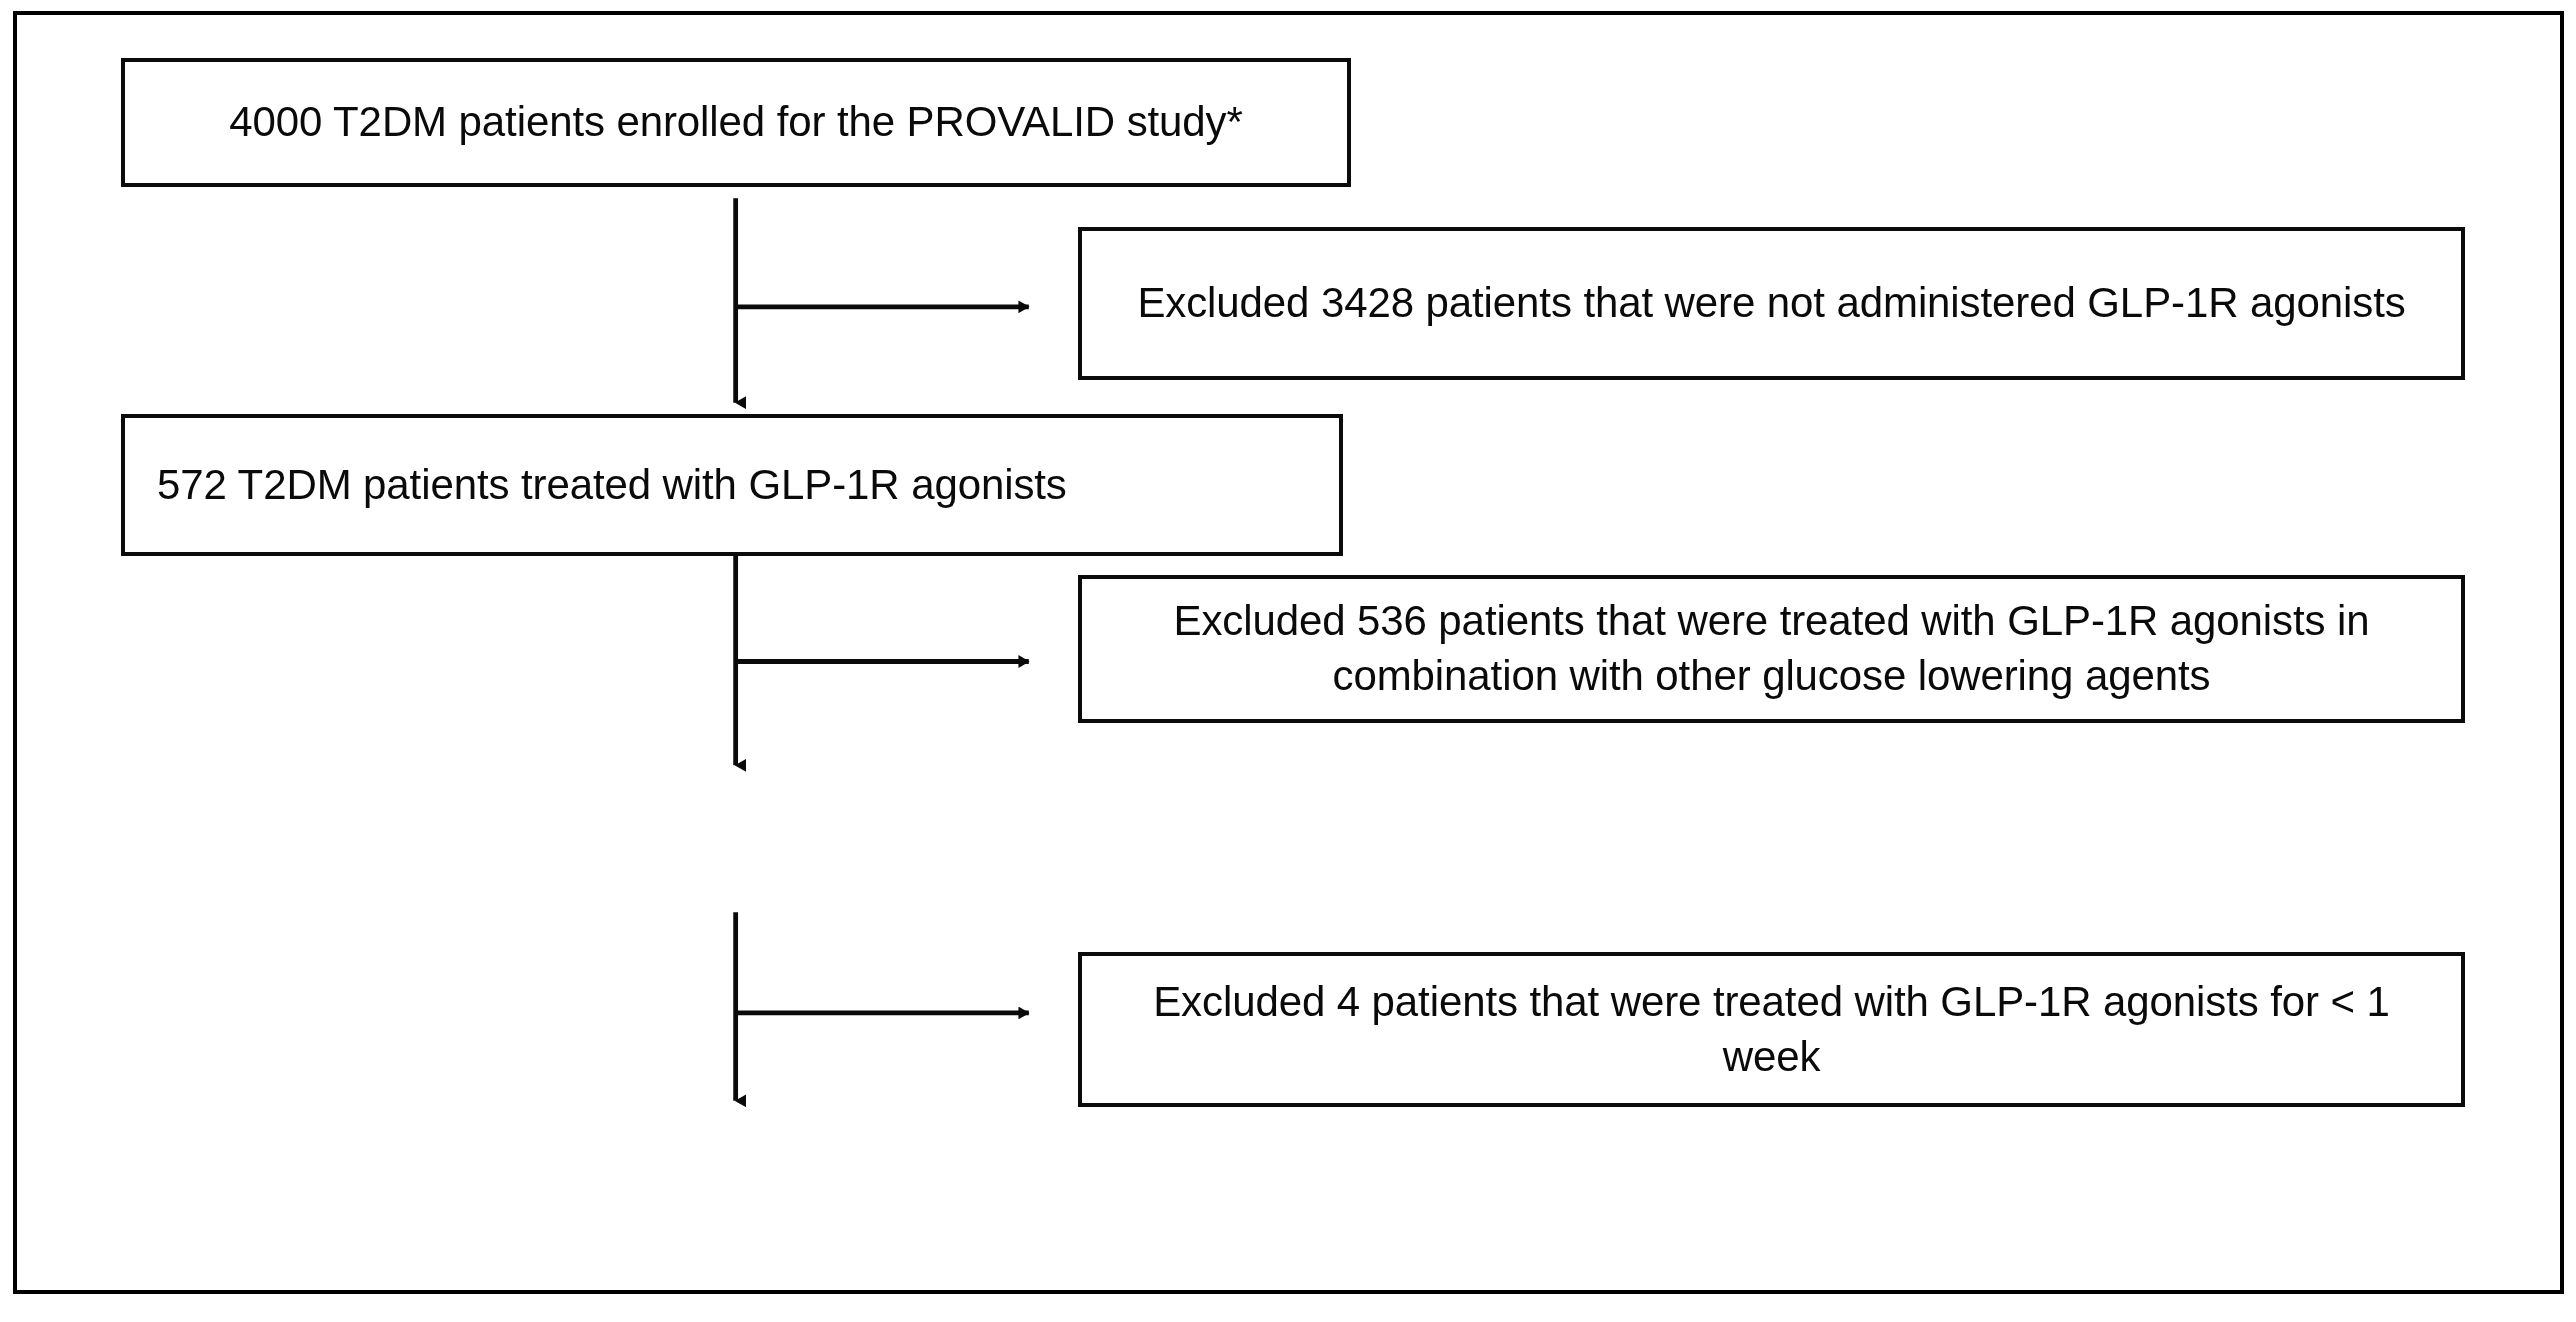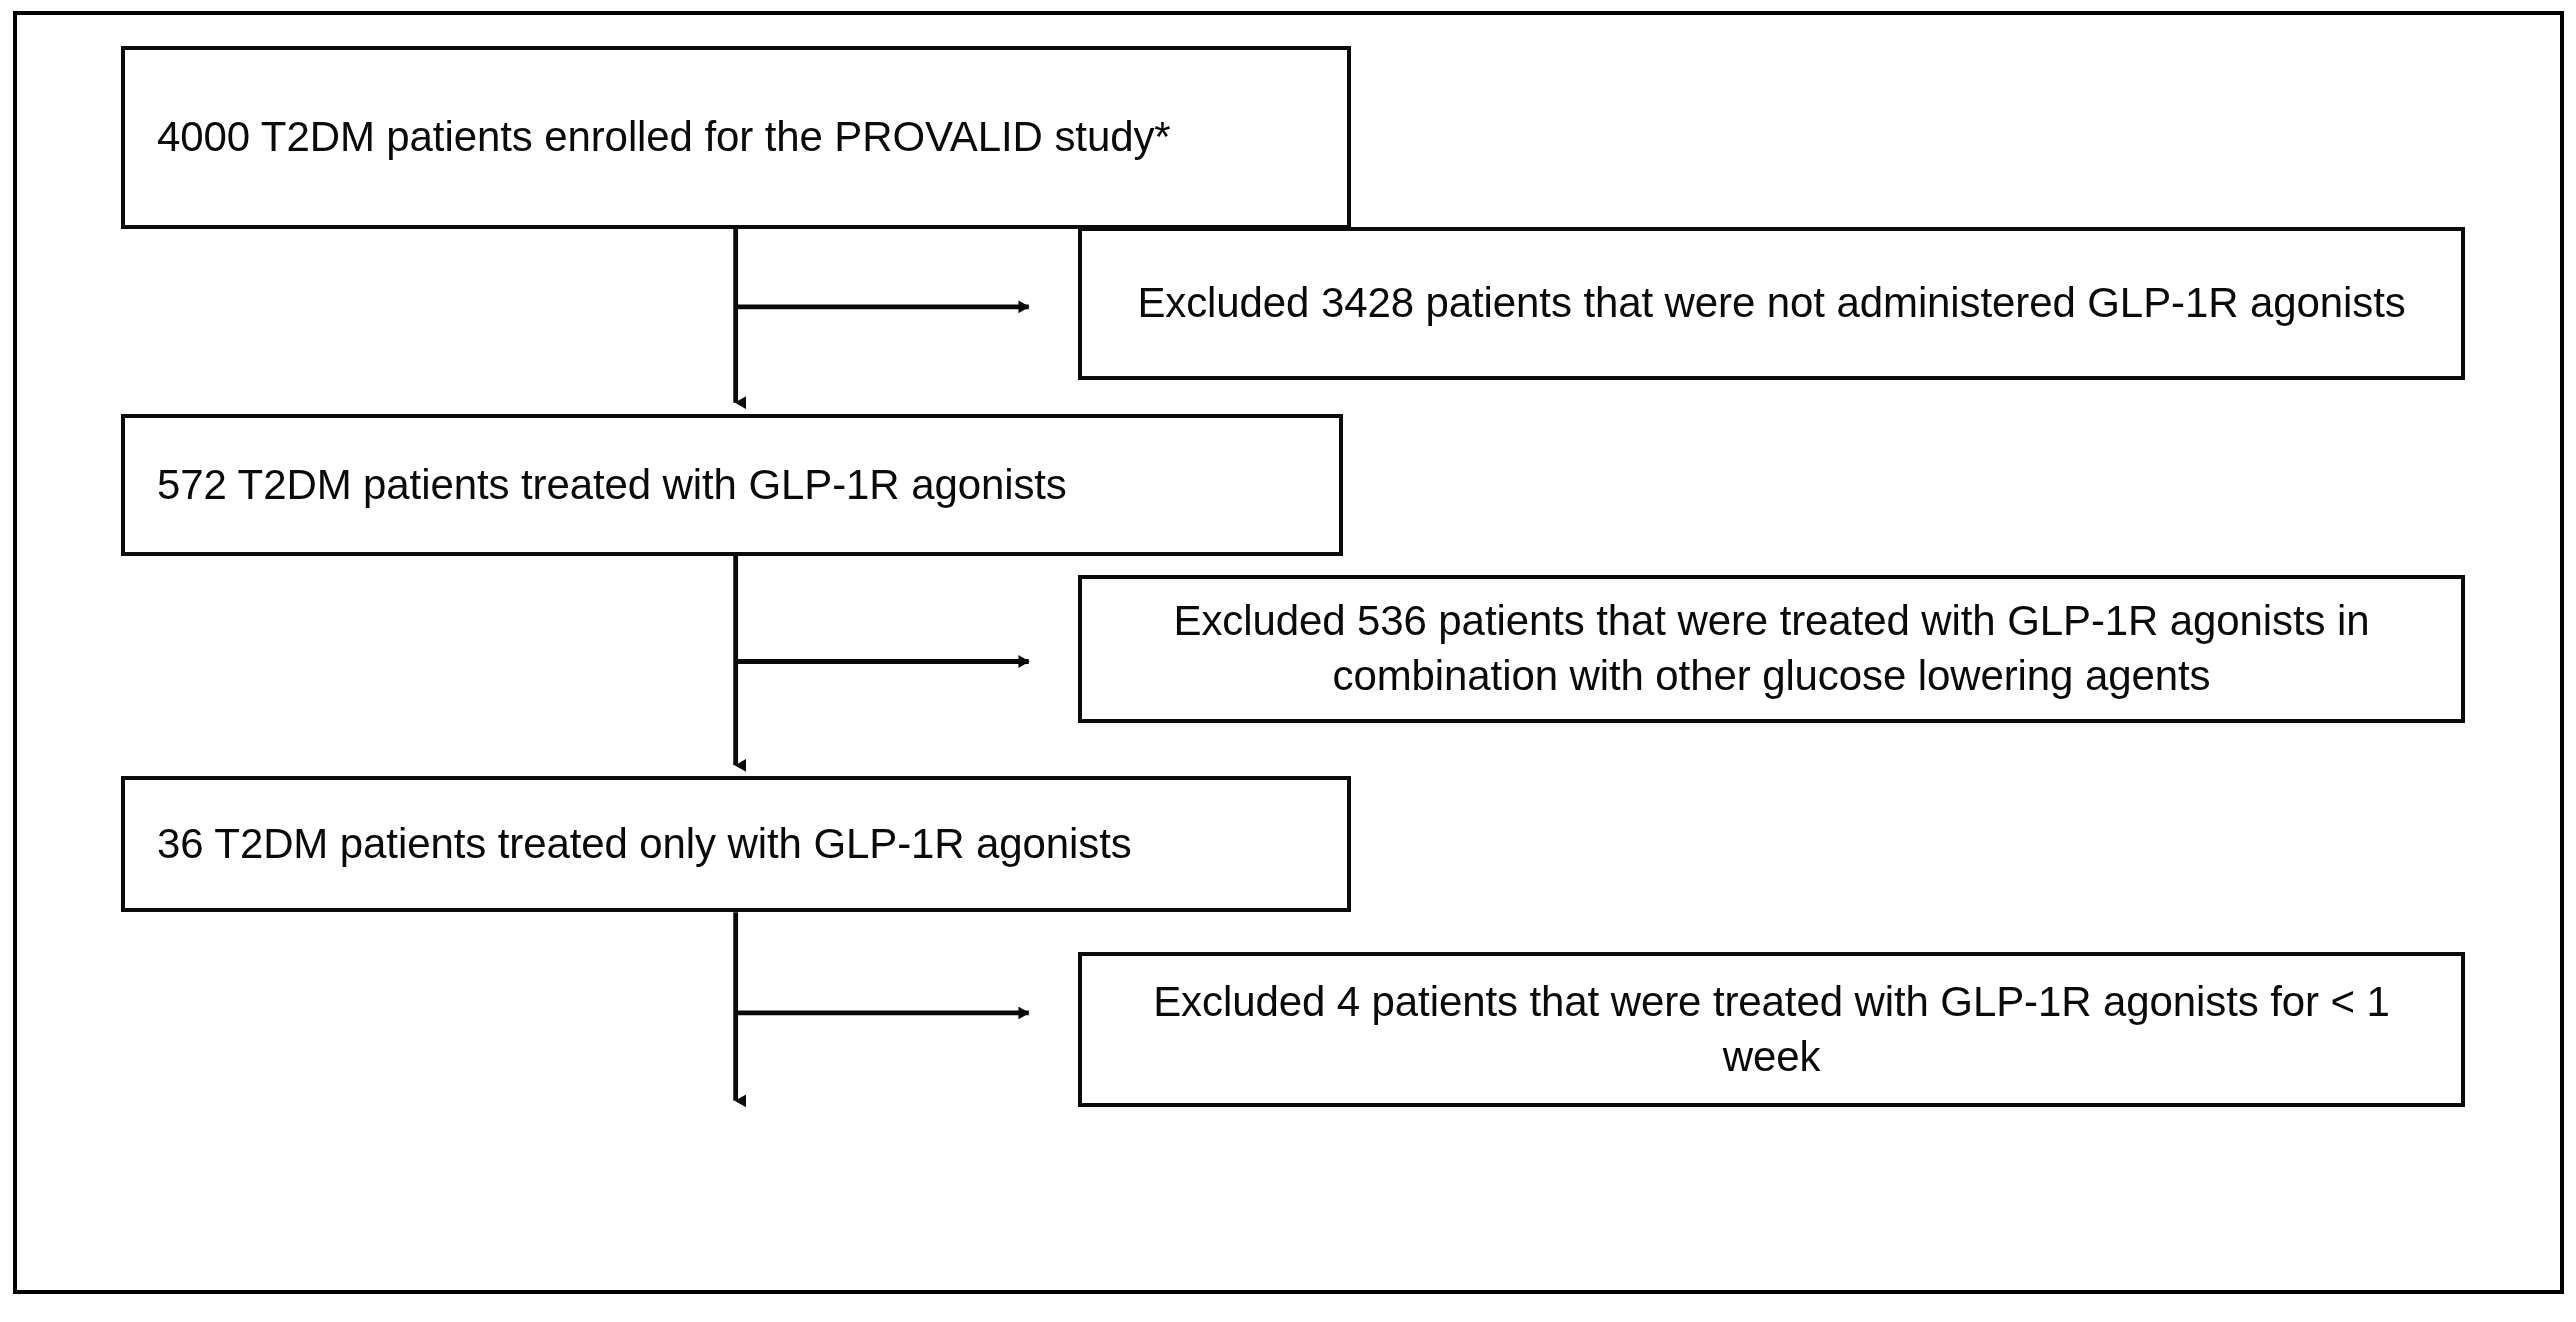--- a/index.html
+++ b/index.html
@@ -57,21 +57,21 @@
     font-size: 42px;
     line-height: 1.30;
     color: #0a0a0a;
     letter-spacing: -0.1px;
     white-space: pre-wrap;
   }
   .flow-box.exclusion .box-text {
     text-align: center;
   }
   
-  #box-main-1 { left: 121px; top: 46px;   width: 1230px; height: 183px; }
+  #box-main-1 { left: 121px; top: 58px;   width: 1230px; height: 129px; justify-content: center; }
   #box-main-2 { left: 121px; top: 414px;  width: 1222px; height: 142px; }
   #box-main-3 { left: 121px; top: 776px;  width: 1230px; height: 136px; }
   #box-main-4 { left: 121px; top: 1112px; width: 1230px; height: 137px; }
 
   #box-excl-1 { left: 1078px; top: 227px;  width: 1387px; height: 153px; }
   #box-excl-2 { left: 1078px; top: 575px;  width: 1387px; height: 148px; }
   #box-excl-3 { left: 1078px; top: 952px; width: 1387px; height: 155px; }
 </style>
 </head>
 <body>
@@ -107,23 +107,20 @@
   </svg>
 
   <div class="flow-box" id="box-main-1">
     <span class="box-text">4000 T2DM patients enrolled for the PROVALID study*</span>
   </div>
 
   <div class="flow-box" id="box-main-2">
     <span class="box-text">572 T2DM patients treated with GLP-1R agonists</span>
   </div>
 
-  <div class="flow-box" id="box-main-3">
-    <span class="box-text">36 T2DM patients treated only with GLP-1R agonists</span>
-  </div>
 
 
   <div class="flow-box exclusion" id="box-excl-1">
     <span class="box-text">Excluded 3428 patients that were not administered GLP-1R agonists</span>
   </div>
 
   <div class="flow-box exclusion" id="box-excl-2">
     <span class="box-text">Excluded 536 patients that were treated with GLP-1R agonists in combination with other glucose lowering agents</span>
   </div>
 

